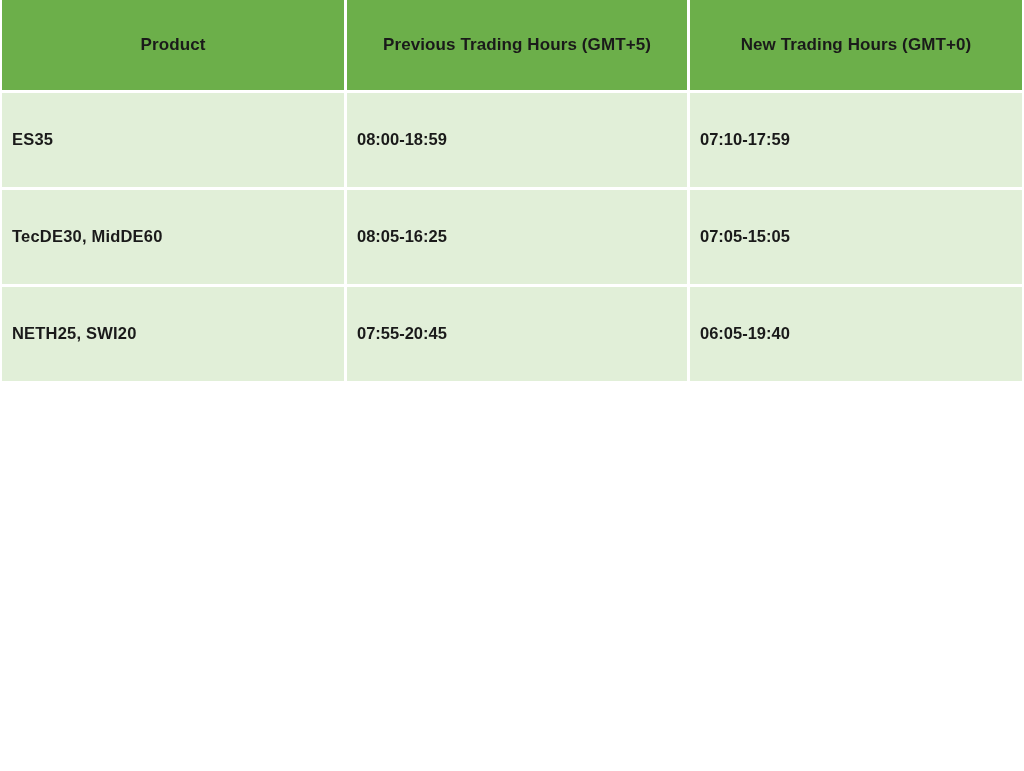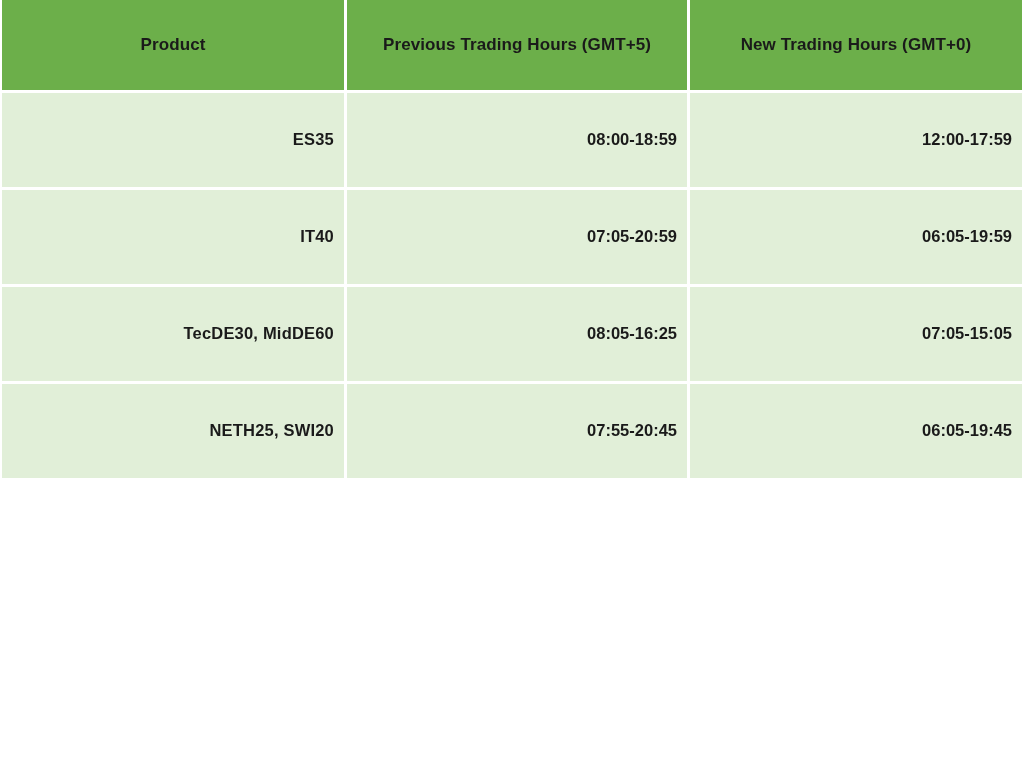--- a/index.html
+++ b/index.html
@@ -49,21 +49,21 @@
     vertical-align: middle;
     line-height: 1.25;
     letter-spacing: 0.1px;
   }
 
   table.trading-hours td {
     background: #E1EFD8;
     color: #1a1a1a;
     height: 82px;
     padding: 6px 10px;
-    text-align: right;
+    text-align: left;
     vertical-align: middle;
     font-size: 16.5px;
     line-height: 1.45;
   }
 
   table.trading-hours td.product-cell {
     font-weight: bold;
     font-size: 16.5px;
     letter-spacing: 0.2px;
   }
@@ -86,33 +86,28 @@
       <tr>
         <th>Product</th>
         <th>Previous Trading Hours (GMT+5)</th>
         <th>New Trading Hours (GMT+0)</th>
       </tr>
     </thead>
     <tbody>
       <tr>
         <td class="product-cell">ES35</td>
         <td class="hours-cell">08:00-18:59</td>
-        <td class="hours-cell">12:00-17:59</td>
-      </tr>
-      <tr>
-        <td class="product-cell">IT40</td>
-        <td class="hours-cell">07:05-20:59</td>
-        <td class="hours-cell">06:05-19:59</td>
+        <td class="hours-cell">07:10-17:59</td>
       </tr>
       <tr>
         <td class="product-cell">TecDE30, MidDE60</td>
         <td class="hours-cell">08:05-16:25</td>
         <td class="hours-cell">07:05-15:05</td>
       </tr>
       <tr>
         <td class="product-cell">NETH25, SWI20</td>
         <td class="hours-cell">07:55-20:45</td>
-        <td class="hours-cell">06:05-19:45</td>
+        <td class="hours-cell">06:05-19:40</td>
       </tr>
 
     </tbody>
   </table>
 </div>
 
 </body></html>

